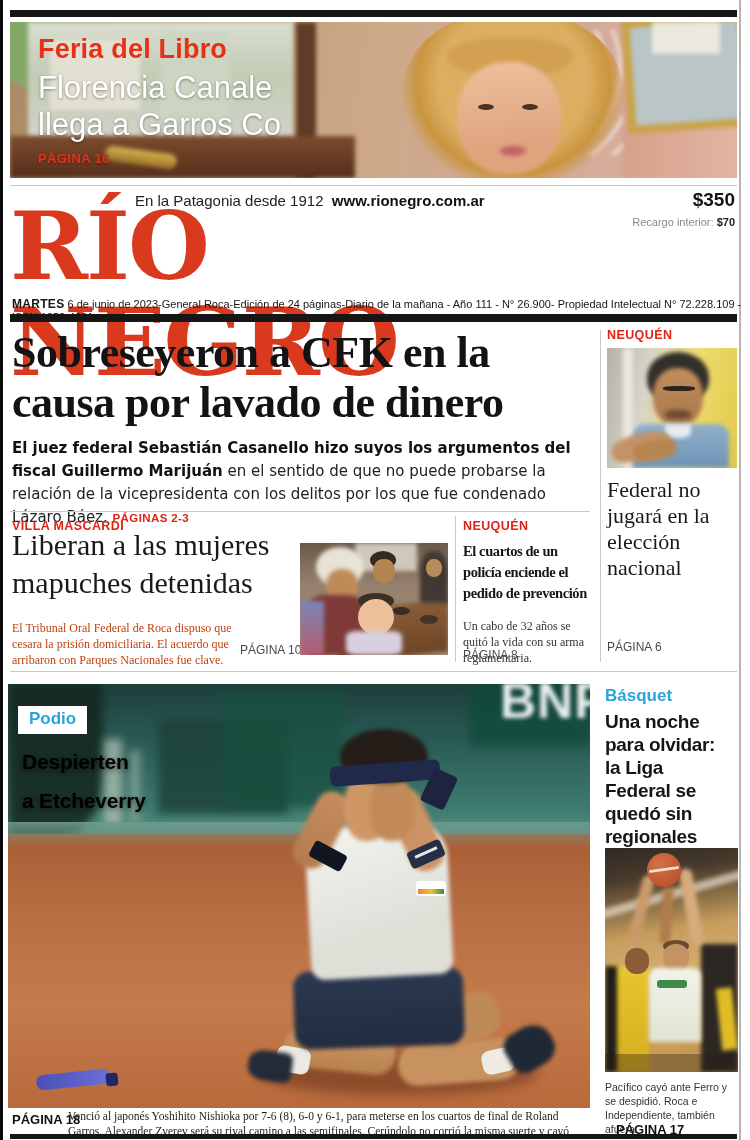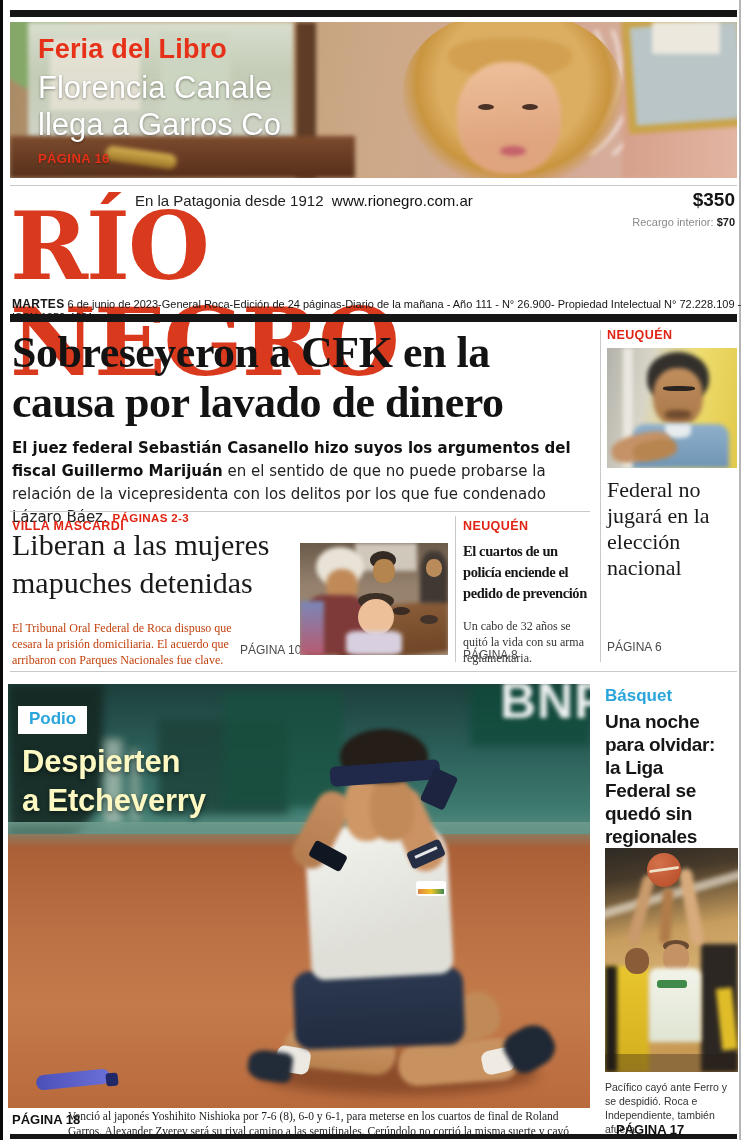--- a/index.html
+++ b/index.html
@@ -37,21 +37,21 @@
   .bn-lips{left:490px;top:124px;width:26px;height:10px;border-radius:50%;background:#c4606a;}
   .bn-wall{left:612px;top:0;width:115px;height:156px;background:linear-gradient(90deg,#d6a08b,#e2b5a2);}
   .bn-mirror{left:615px;top:-6px;width:108px;height:98px;border:8px solid #c9a348;background:#b9c5c7;transform:rotate(-4deg);}
   .bn-winTR{left:642px;top:0;width:68px;height:32px;background:#ece8de;}
   #banner-kicker{left:28px;top:12px;font-size:27px;font-weight:bold;color:#e63018;letter-spacing:.2px;}
   #banner-title{left:28px;top:47px;font-size:31px;font-weight:400;color:#fff;line-height:37px;text-shadow:0 1px 3px rgba(0,0,0,.4);}
   #banner-pageref{left:28px;top:129px;font-size:13px;font-weight:bold;color:#e63018;text-shadow:0 1px 2px rgba(0,0,0,.3);letter-spacing:.4px;}
 
   
   #tagline{left:135px;top:192px;font-size:15px;color:#222;}
-  #tagline b{font-weight:normal;color:#111;}
+  #tagline b{font-weight:bold;color:#111;}
   #price{left:560px;top:189px;width:175px;text-align:right;font-size:19px;font-weight:bold;color:#141414;}
   #recargo{left:460px;top:216px;width:275px;text-align:right;font-size:11px;color:#8a8a8a;}
   #recargo b{color:#222;}
   #logo{left:10px;top:198px;width:600px;font-family:"DejaVu Serif",serif;font-weight:bold;
         font-size:94px;line-height:96px;color:#d93a1e;letter-spacing:-2px;}
   #dateline{left:12px;top:297px;font-size:11px;color:#161616;letter-spacing:0;}
   #dateline b{font-size:12px;letter-spacing:.3px;}
 
   .bar-top{left:10px;top:10px;width:727px;height:7px;}
   .bar-mid{left:10px;top:314px;width:727px;height:8px;}
@@ -153,21 +153,21 @@
   .pl-shorts{left:46px;top:240px;width:170px;height:78px;border-radius:16px;background:linear-gradient(#2c3950,#222c40);transform:rotate(-2deg);}
   .pl-thighR{left:180px;top:268px;width:72px;height:46px;border-radius:20px;background:#c08a58;transform:rotate(-18deg);}
   .pl-calfL{left:36px;top:302px;width:112px;height:40px;border-radius:20px;background:linear-gradient(#cc9766,#b8824f);transform:rotate(6deg);}
   .pl-calfR{left:150px;top:312px;width:122px;height:42px;border-radius:20px;background:#c89260;transform:rotate(-4deg);}
   .pl-sockL{left:28px;top:318px;width:34px;height:26px;border-radius:8px;background:#ece8e2;transform:rotate(10deg);}
   .pl-shoeL{left:0;top:322px;width:44px;height:30px;border-radius:40% 20% 20% 40%;background:#222b38;transform:rotate(8deg);}
   .pl-sockR{left:234px;top:320px;width:32px;height:24px;border-radius:8px;background:#efeae2;transform:rotate(-12deg);}
   .pl-shoeR{left:258px;top:298px;width:48px;height:42px;border-radius:30% 45% 40% 30%;background:#1f2835;transform:rotate(-30deg);}
   #podio-box{left:10px;top:22px;background:#fff;padding:3px 11px 5px;}
   #podio-label{font-size:17px;font-weight:bold;color:#29a5dc;}
-  #tennis-h{left:14px;top:58px;font-size:31px;font-weight:bold;color:#fef9c3;line-height:39px;
+  #tennis-h{left:14px;top:58px;font-size:21px;font-weight:bold;color:#000000;line-height:39px;
             text-shadow:0 2px 5px rgba(0,0,0,.5);letter-spacing:-.2px;}
 
   
   #cap-page{left:12px;top:1112px;font-size:13px;font-weight:bold;color:#111;}
   #cap-text{left:68px;top:1109px;width:522px;font-family:"Liberation Serif",serif;font-size:11.5px;line-height:14.5px;color:#1c1c1c;}
 
   
   #bk-kicker{left:605px;top:686px;}
   #bk-h{left:605px;top:710px;font-size:19px;font-weight:bold;line-height:23px;color:#161616;letter-spacing:-.3px;}
   #bk-photo{left:605px;top:848px;width:133px;height:224px;overflow:hidden;background:#c79d5e;}

